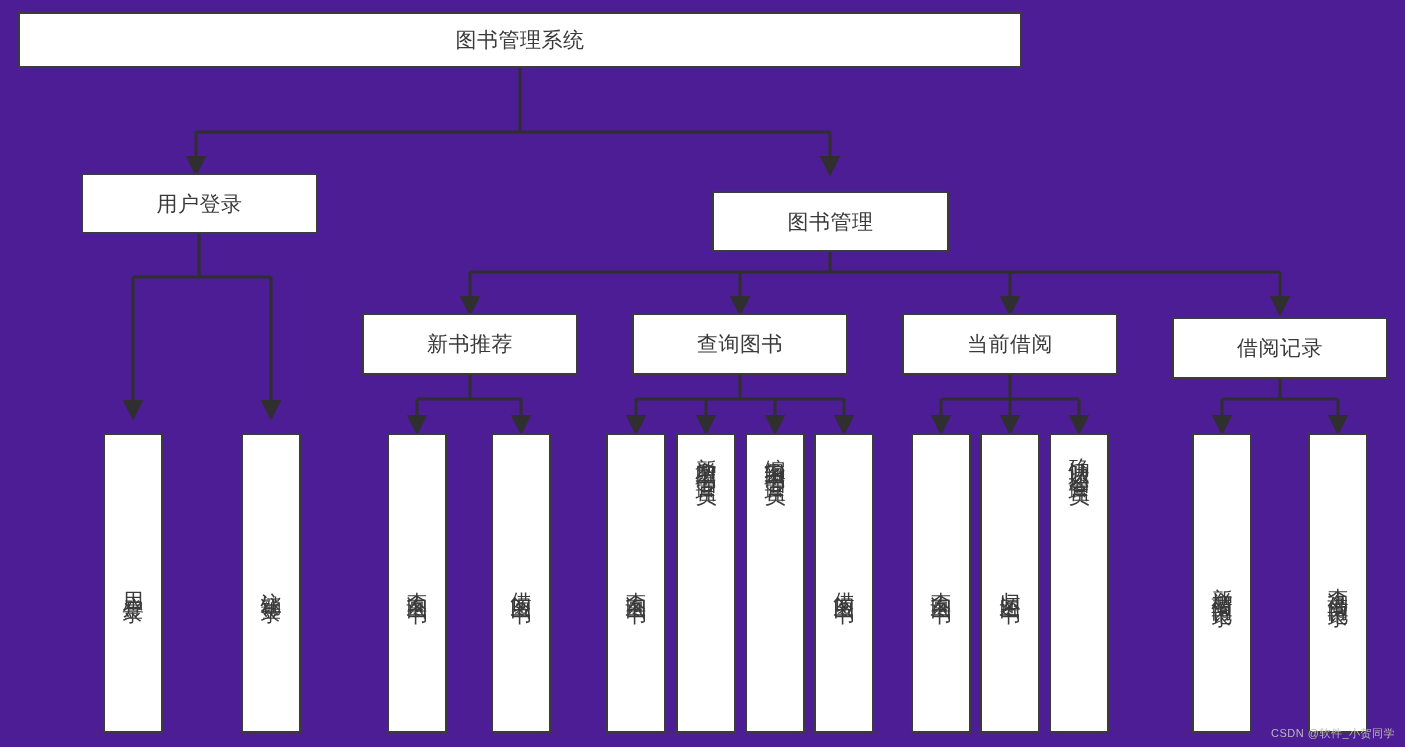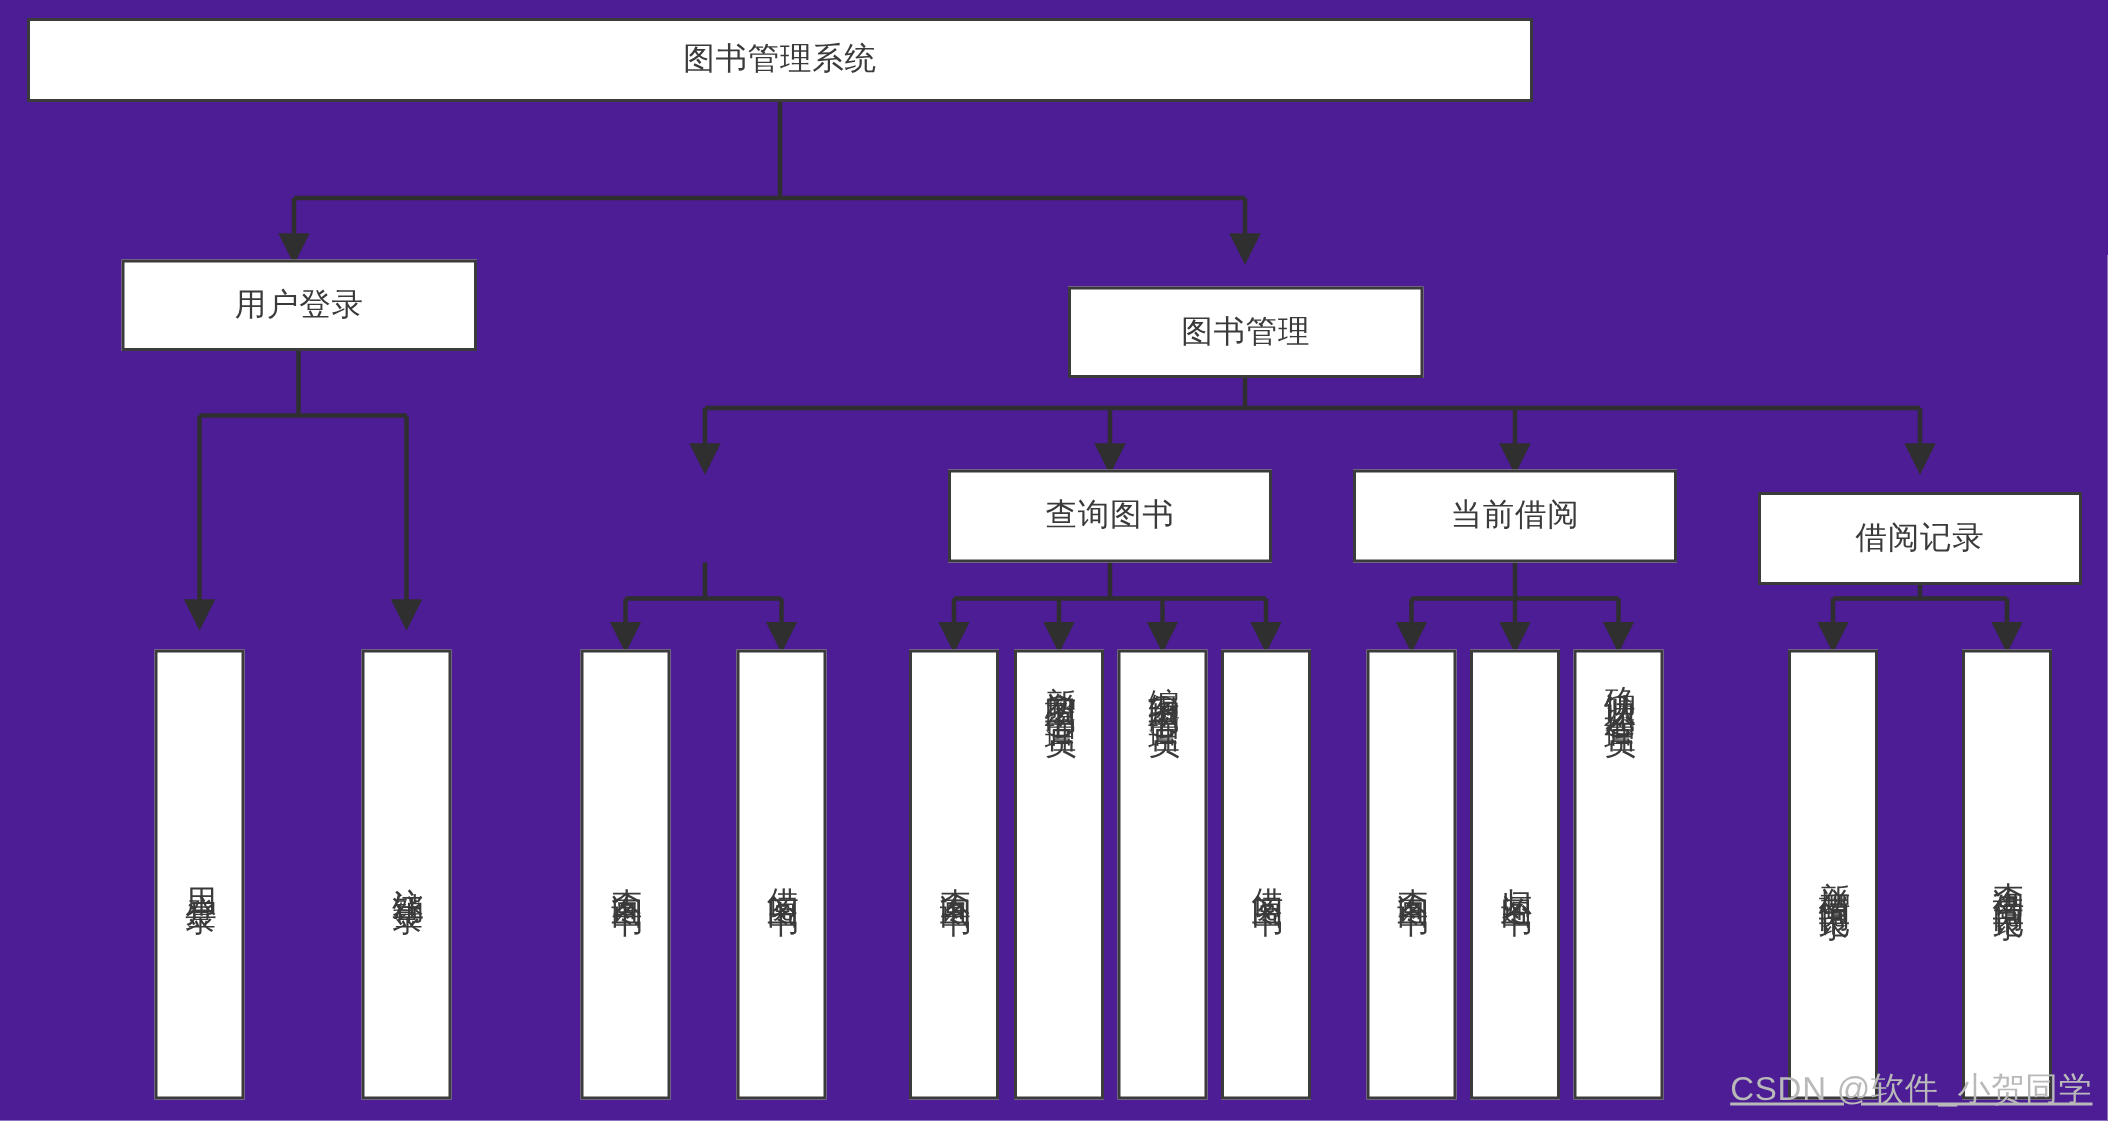--- a/index.html
+++ b/index.html
@@ -60,25 +60,24 @@
     padding-top: 6px;
   }
   .node.v.mid {
     align-items: center;
     padding-top: 0;
   }
   .watermark {
     position: absolute;
     right: 10px;
     bottom: 6px;
-    font-size: 22px;
+    font-size: 11px;
     color: #b9b9b9;
     white-space: nowrap;
     letter-spacing: 0.5px;
-    text-decoration: underline;
   }
 </style>
 </head>
 <body>
 
 <div id="canvas">
 
   <svg class="wires" viewBox="0 0 1405 747" xmlns="http://www.w3.org/2000/svg">
     <defs>
       <marker id="arrow" viewBox="0 0 12 12" refX="6" refY="6" markerWidth="7" markerHeight="7" orient="auto-start-reverse">
@@ -133,27 +132,30 @@
     <span class="label">图书管理系统</span>
   </div>
 
   <div class="node h" style="left:81px; top:173px; width:237px; height:61px;">
     <span class="label">用户登录</span>
   </div>
   <div class="node h" style="left:712px; top:191px; width:237px; height:61px;">
     <span class="label">图书管理</span>
   </div>
 
+  <div class="node h" style="left:362px; top:313px; width:216px; height:62px;">
+    <span class="label">新书推荐</span>
+  </div>
   <div class="node h" style="left:632px; top:313px; width:216px; height:62px;">
     <span class="label">查询图书</span>
   </div>
   <div class="node h" style="left:902px; top:313px; width:216px; height:62px;">
     <span class="label">当前借阅</span>
   </div>
-  <div class="node h" style="left:1172px; top:328px; width:216px; height:62px;">
+  <div class="node h" style="left:1172px; top:317px; width:216px; height:62px;">
     <span class="label">借阅记录</span>
   </div>
 
   <div class="node v mid" style="left:103px; top:433px; width:60px; height:300px;">
     <span class="label">用户登录</span>
   </div>
   <div class="node v mid" style="left:241px; top:433px; width:60px; height:300px;">
     <span class="label">注销登录</span>
   </div>
 

